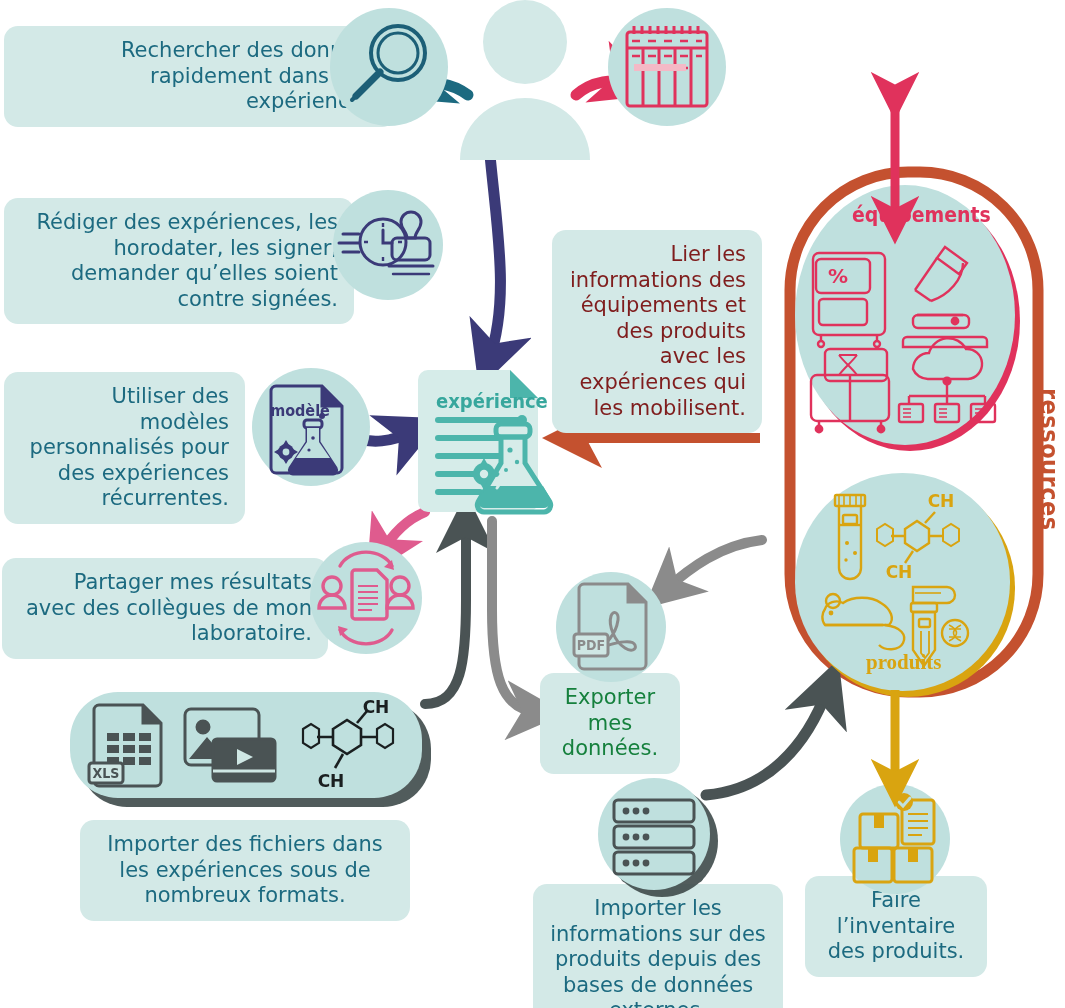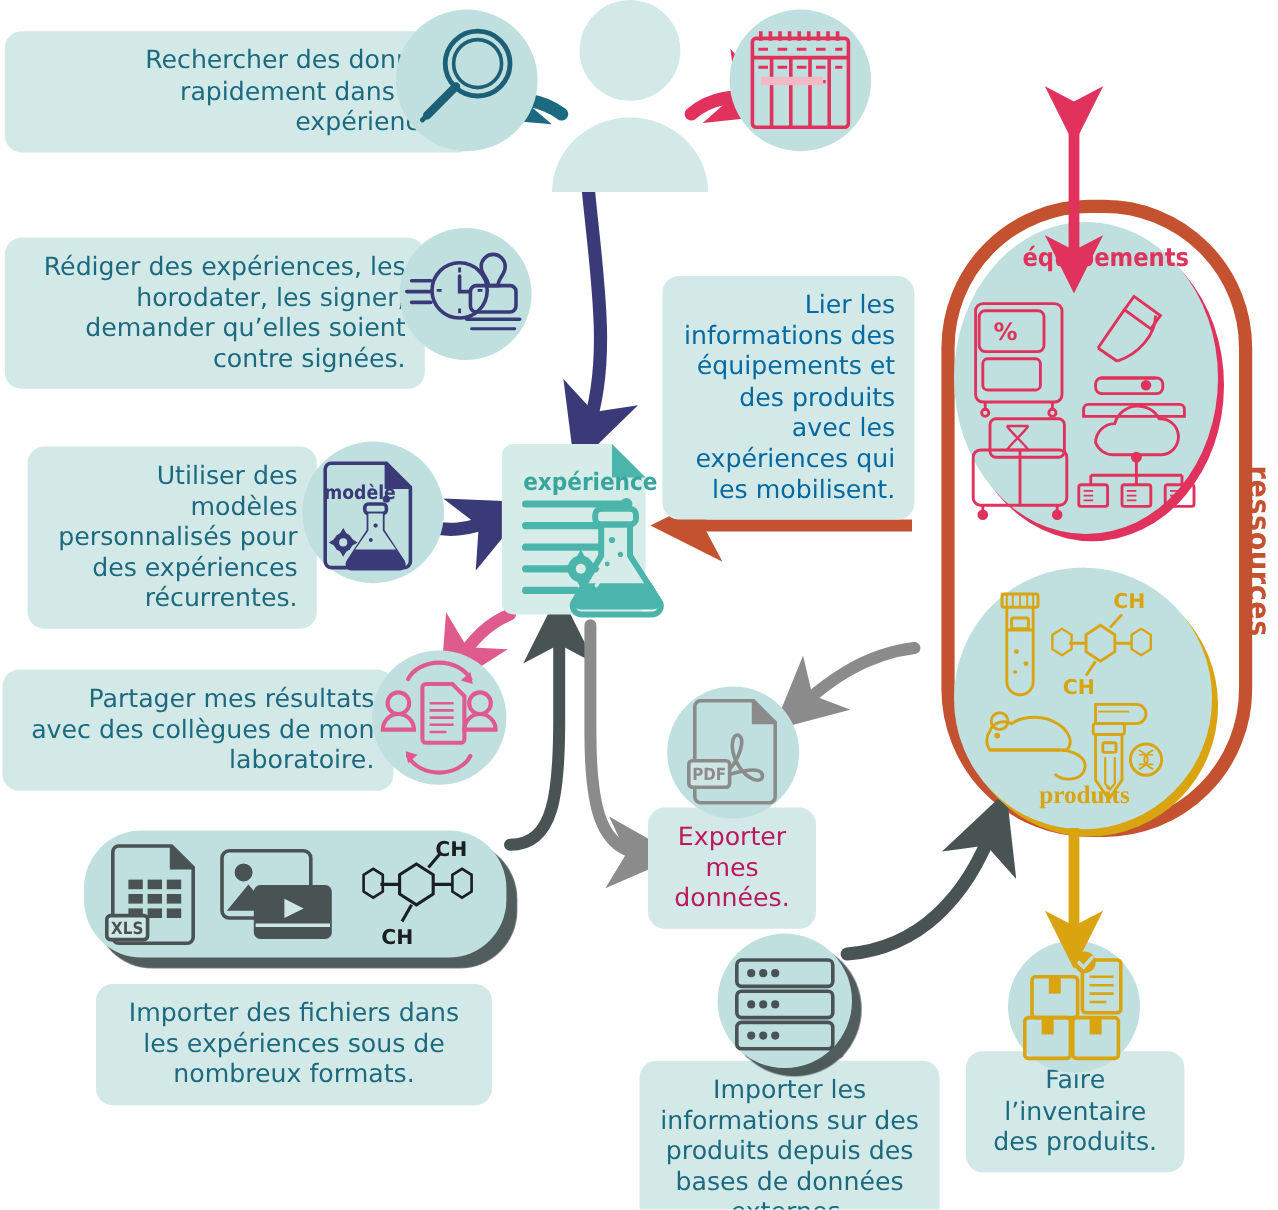--- a/index.html
+++ b/index.html
@@ -18,22 +18,22 @@
     background:#d3e9e7;
     border-radius:14px;
     color:#1c6a80;
     font-size:21px;
     line-height:1.22;
     padding:12px 16px;
     box-sizing:border-box;
     z-index:6;
   }
   .bubble.pink{color:#e24666;}
-  .bubble.orange{color:#0369a1;}
-  .bubble.grey{color:#be185d;}
+  .bubble.orange{color:#7f1d1d;}
+  .bubble.grey{color:#15803d;}
   .bubble.teal{color:#1c6a80;}
   .ta-r{text-align:right;}
   .ta-c{text-align:center;}
   .ta-l{text-align:left;}
 
   .circ{
     position:absolute;border-radius:50%;
     background:#bfe0de;
     display:flex;align-items:center;justify-content:center;
     z-index:7;
@@ -318,21 +318,21 @@
         <circle cx="61" cy="70" r="1.8" fill="#3b3a78" stroke="none"></circle>
         <circle cx="57" cy="82" r="1.6" fill="#3b3a78" stroke="none"></circle>
       </g>
       <g fill="#3b3a78">
         <circle cx="34" cy="84" r="8"></circle>
         <circle cx="34" cy="84" r="3.4" fill="#bfe0de"></circle>
         <path d="M34,72 l3,5 h-6 z M34,96 l3,-5 h-6 z M22,84 l5,3 v-6 z M46,84 l-5,3 v-6 z"></path>
       </g>
     </svg>
   </div>
-  <div class="bubble teal ta-r" style="left:4px;top:372px;width:241px;margin-left:19px;">
+  <div class="bubble teal ta-r" style="left:4px;top:372px;width:241px;">
     <span>Utiliser des modèles personnalisés pour des expériences récurrentes.</span>
   </div>
 
   <div class="exp-doc" style="left:418px;top:358px;width:148px;height:160px;">
     <svg width="148" height="160" viewBox="0 0 148 160">
       <path d="M6,12 h86 l28,28 v104 a10,10 0 0 1 -10,10 h-100 a10,10 0 0 1 -10,-10 v-122 a10,10 0 0 1 10,-10 z" fill="#d6ece9"></path>
       <path d="M92,12 v28 h28 z" fill="#4cb5ab"></path>
       <text x="18" y="50" font-size="20" font-weight="bold" fill="#37a79d" font-family="DejaVu Sans Condensed, DejaVu Sans, sans-serif">expérience</text>
       <g stroke="#4cb5ab" stroke-width="6" stroke-linecap="round">
         <path d="M20,62 h82"></path>

